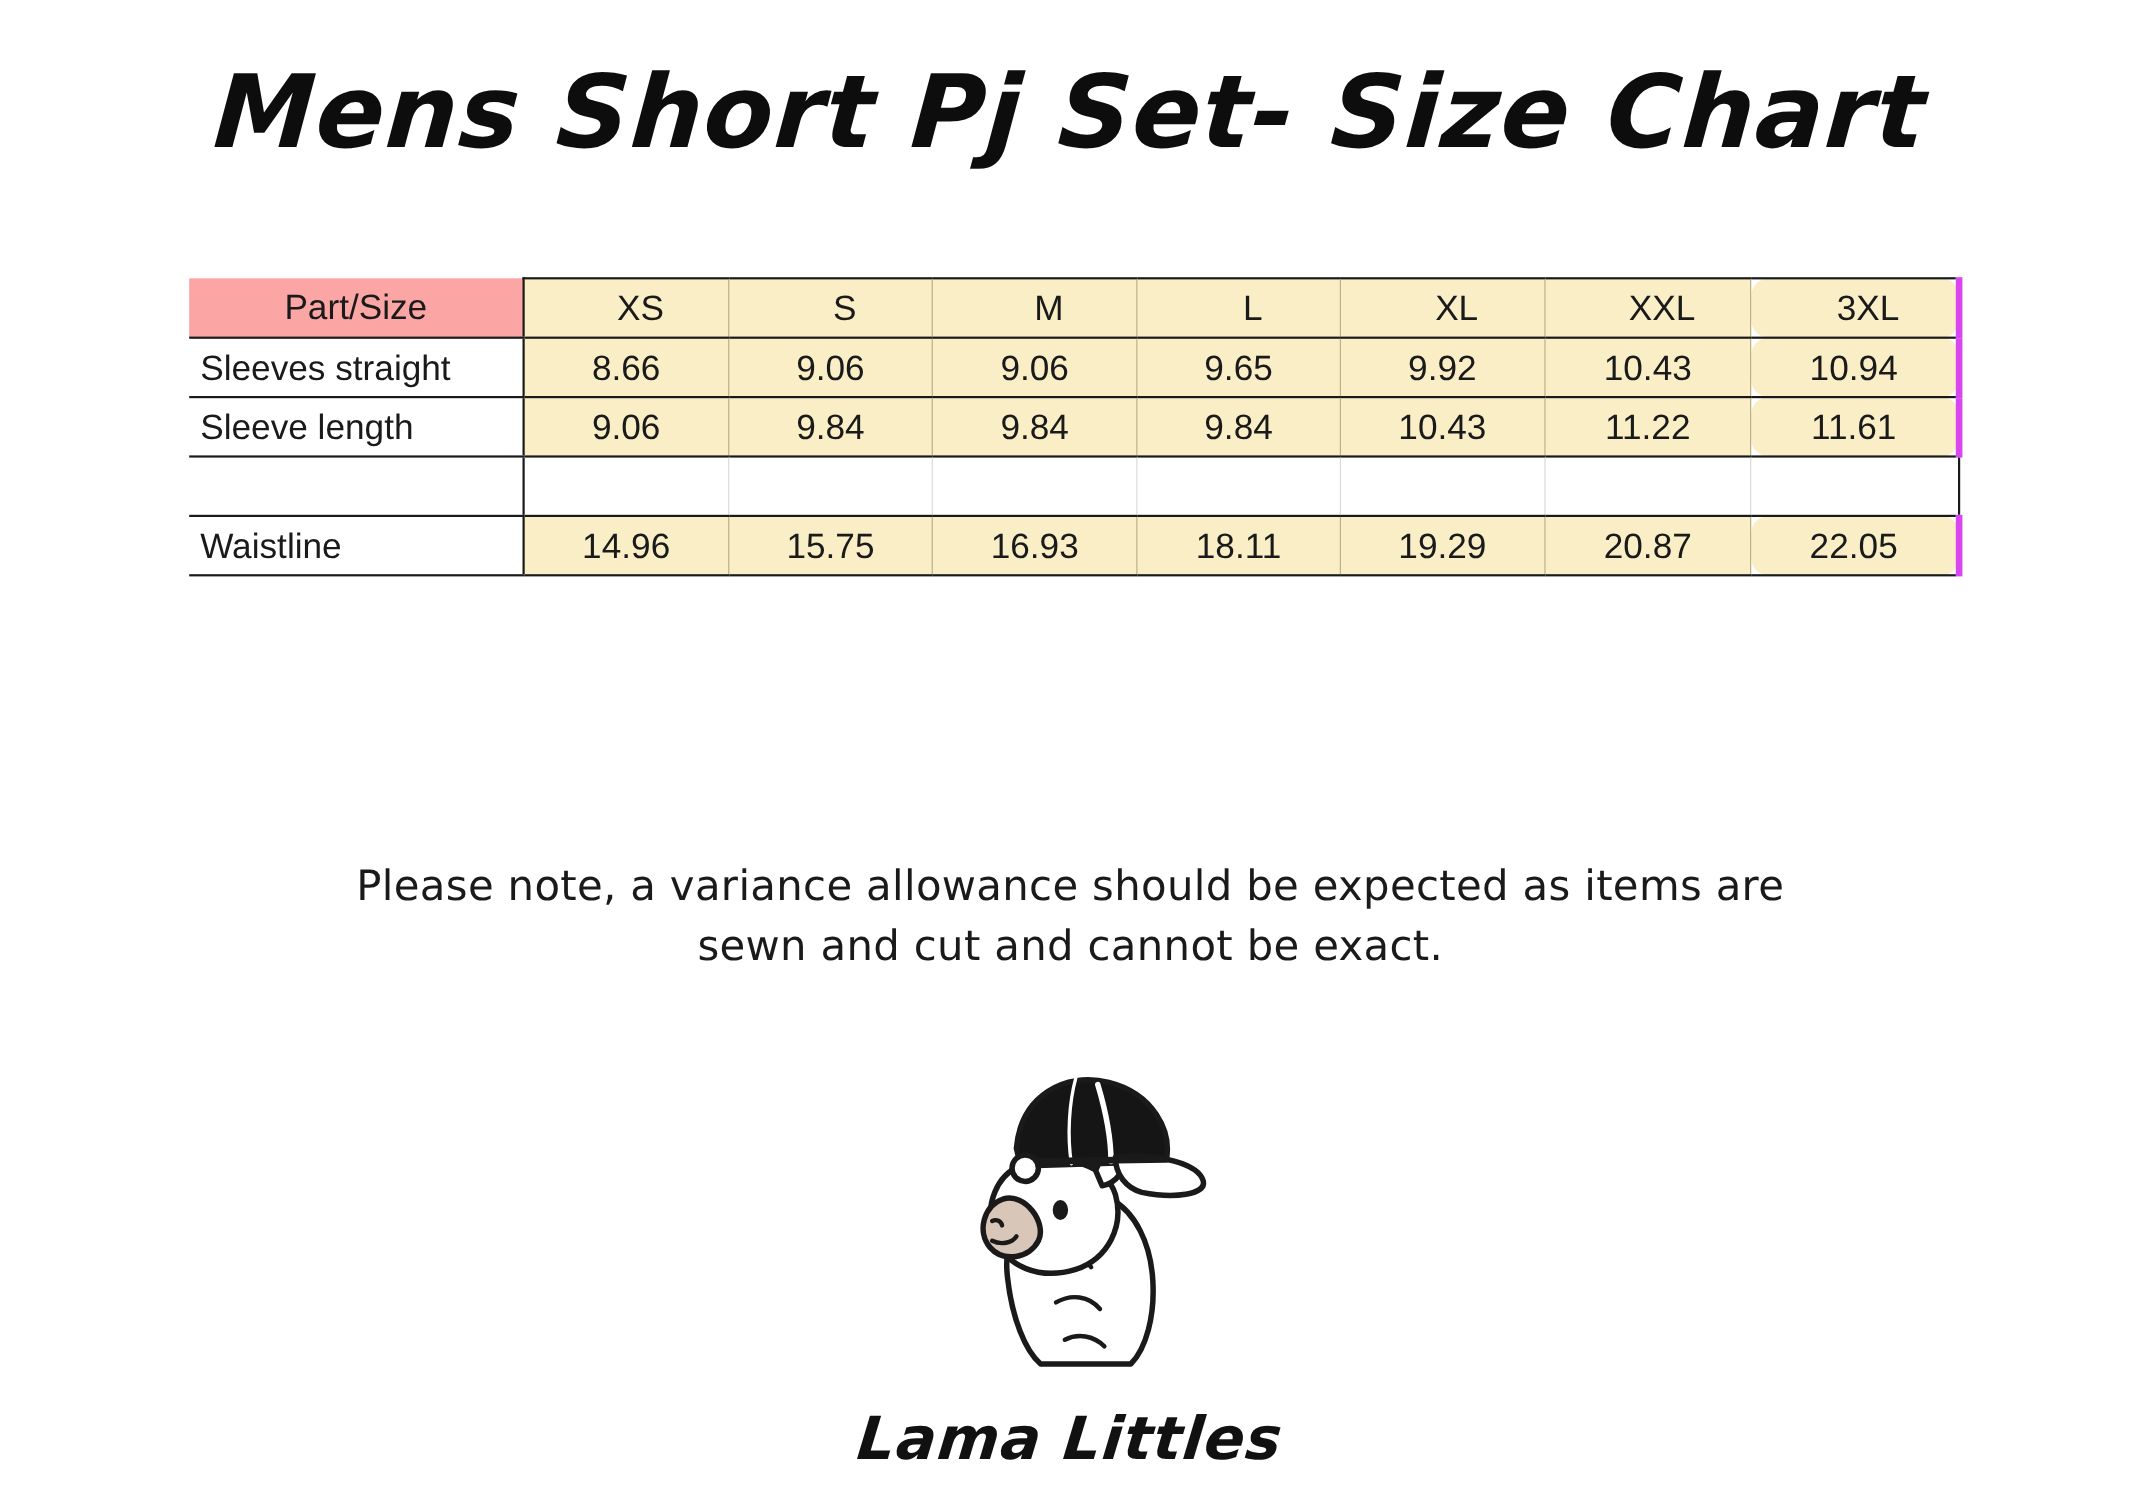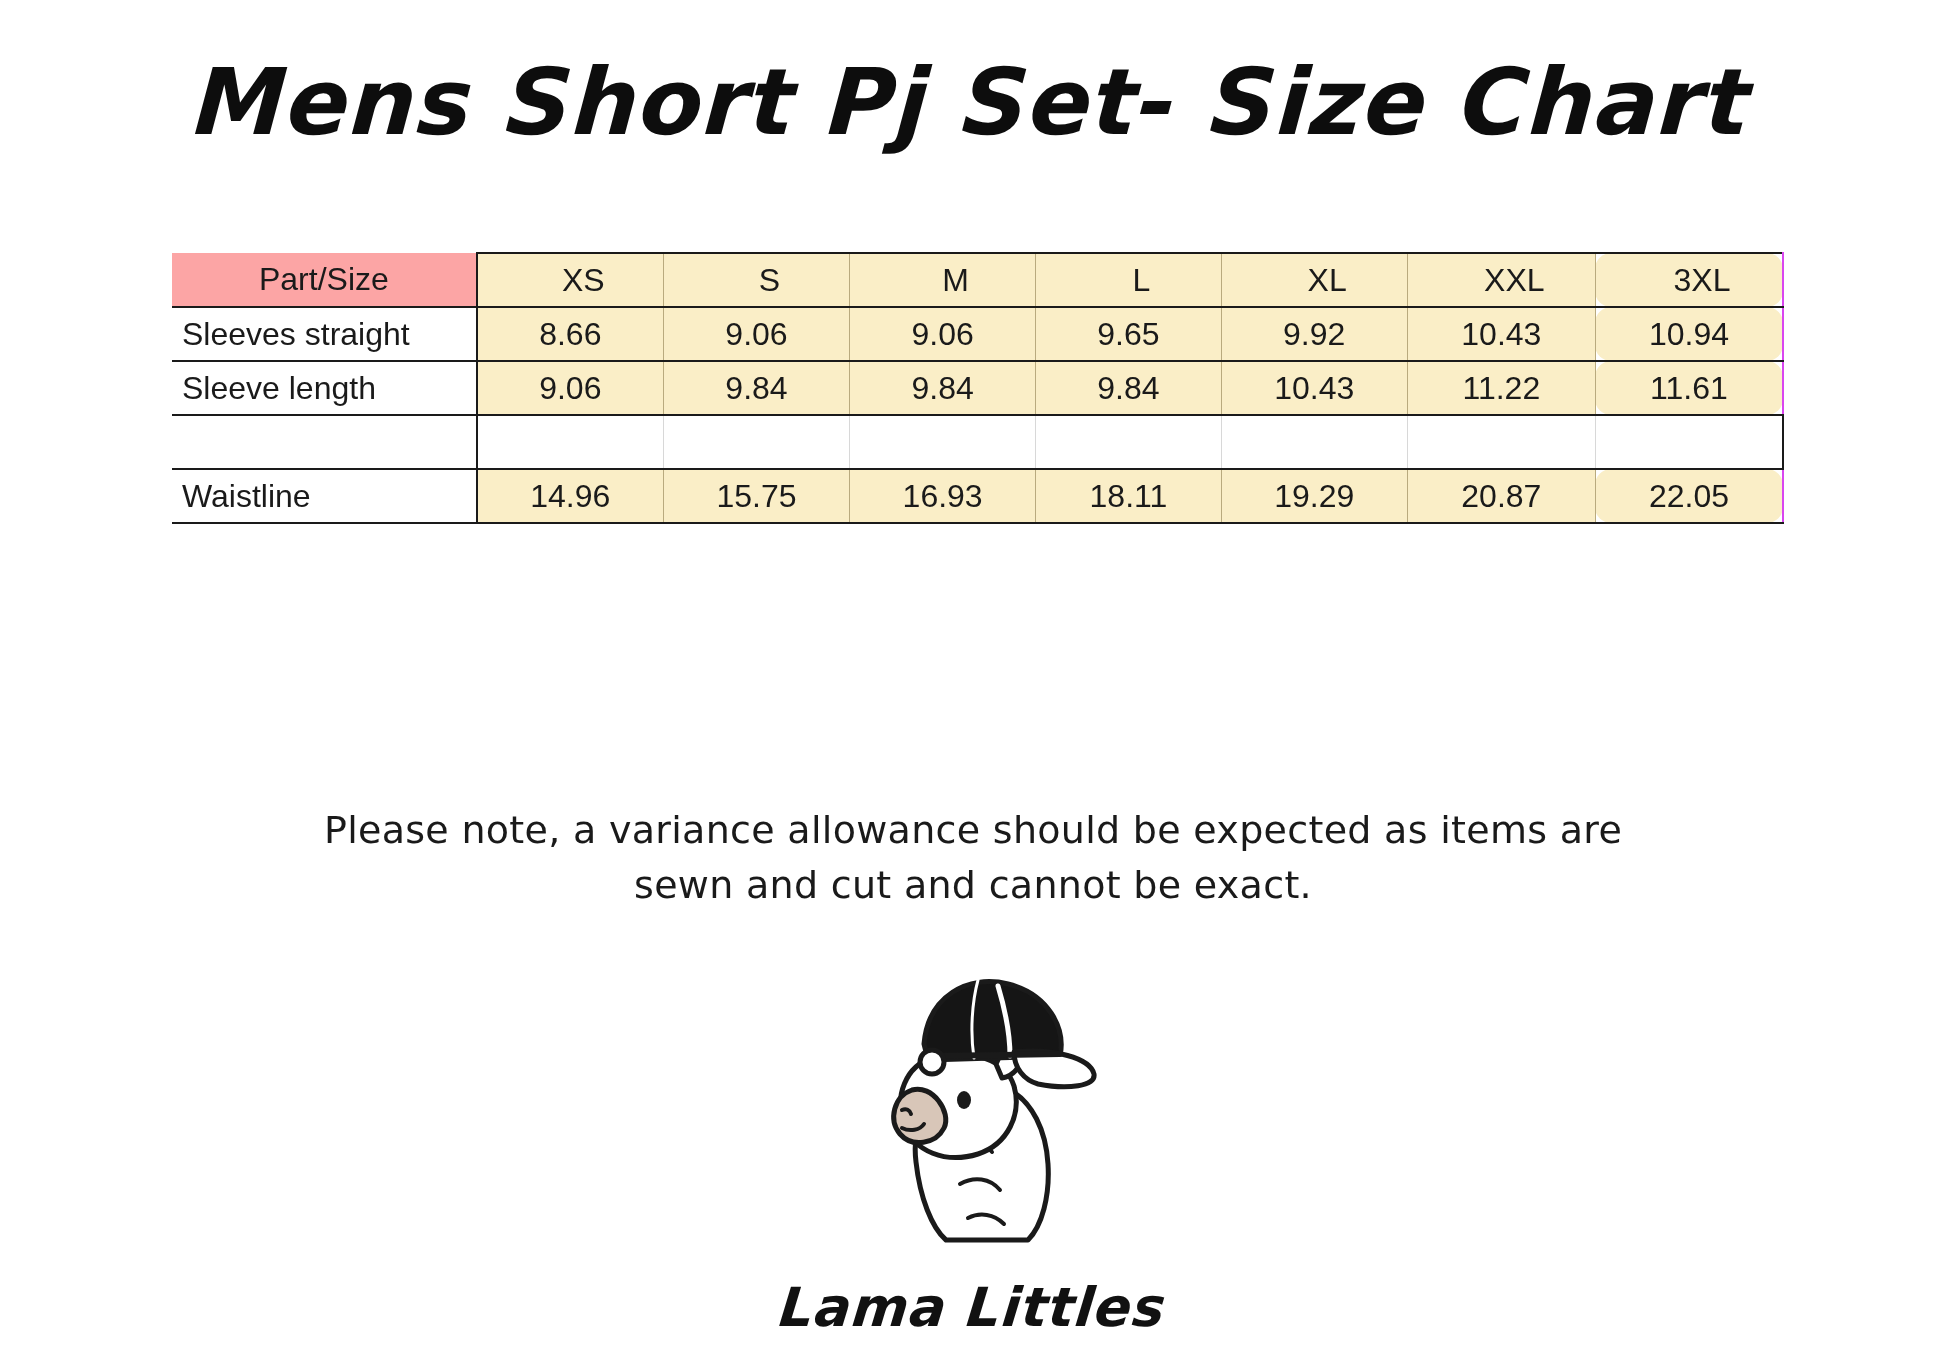--- a/index.html
+++ b/index.html
@@ -78,21 +78,21 @@
   
   .val {
     text-align: center;
     background: #faeec7;
     border-bottom: 2px solid #1a1a1a;
     border-left: 1px solid #b9aa7e;
     width: 178px;
     font-size: 32px;
   }
   .val.first-col { border-left: 2px solid #1a1a1a; }
-  .val.last-col { border-right: 2px solid #d946ef; border-radius: 16px; }
+  .val.last-col { border-right: 6px solid #d946ef; border-radius: 16px; }
 
   .head .val {
     background: #faeec7;
     border-top: 2px solid #1a1a1a;
     border-bottom: 2px solid #1a1a1a;
     padding-left: 36px;
   }
   .head .lbl-head {
     border-bottom: 2px solid #1a1a1a;
     border-top: none;
@@ -118,21 +118,20 @@
     top: 778px;
     left: 50%;
     transform: translateX(-50%);
     width: 1400px;
     text-align: center;
     font-family: "DejaVu Sans", sans-serif;
     font-size: 38px;
     line-height: 1.45;
     color: #1a1a1a;
     letter-spacing: 0.3px;
-    margin-top: 25px;
   }
 
   
   .logo-area {
     position: absolute;
     left: 50%;
     transform: translateX(-50%);
     top: 940px;
     width: 420px;
     text-align: center;

